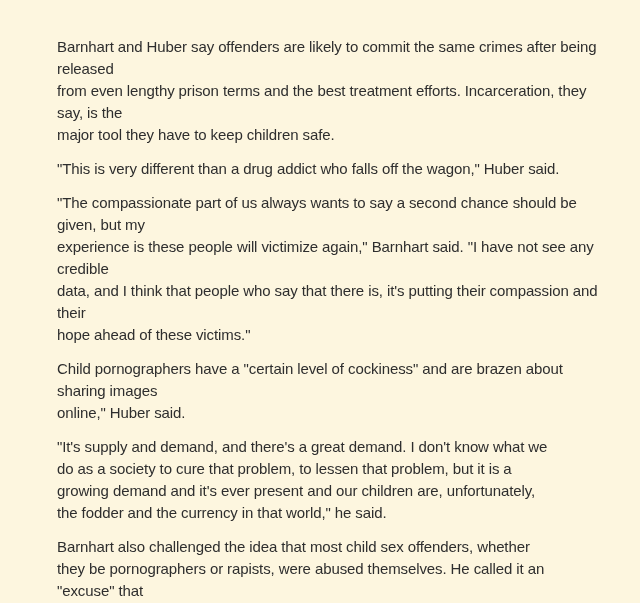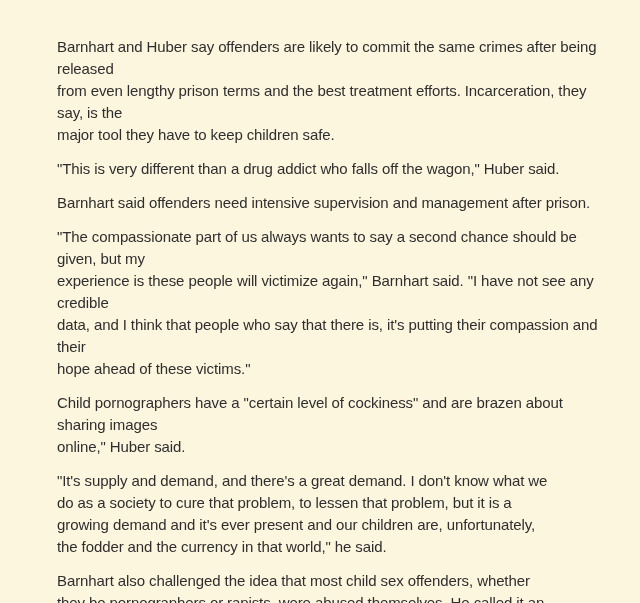--- a/index.html
+++ b/index.html
@@ -29,21 +29,20 @@
   }
 </style>
 </head>
 <body style="background: rgb(253, 246, 223);">
 
 <div class="article" style="color: rgb(46, 46, 46); border-radius: 32px;">
   <p>Barnhart and Huber say offenders are likely to commit the same crimes after being released
 from even lengthy prison terms and the best treatment efforts. Incarceration, they say, is the
 major tool they have to keep children safe.</p>
   <p>"This is very different than a drug addict who falls off the wagon," Huber said.</p>
-  <p>Barnhart said offenders need intensive supervision and management after prison.</p>
   <p>"The compassionate part of us always wants to say a second chance should be given, but my
 experience is these people will victimize again," Barnhart said. "I have not see any credible
 data, and I think that people who say that there is, it's putting their compassion and their
 hope ahead of these victims."</p>
   <p>Child pornographers have a "certain level of cockiness" and are brazen about sharing images
 online," Huber said.</p>
   <p>"It's supply and demand, and there's a great demand. I don't know what we
 do as a society to cure that problem, to lessen that problem, but it is a
 growing demand and it's ever present and our children are, unfortunately,
 the fodder and the currency in that world," he said.</p>

